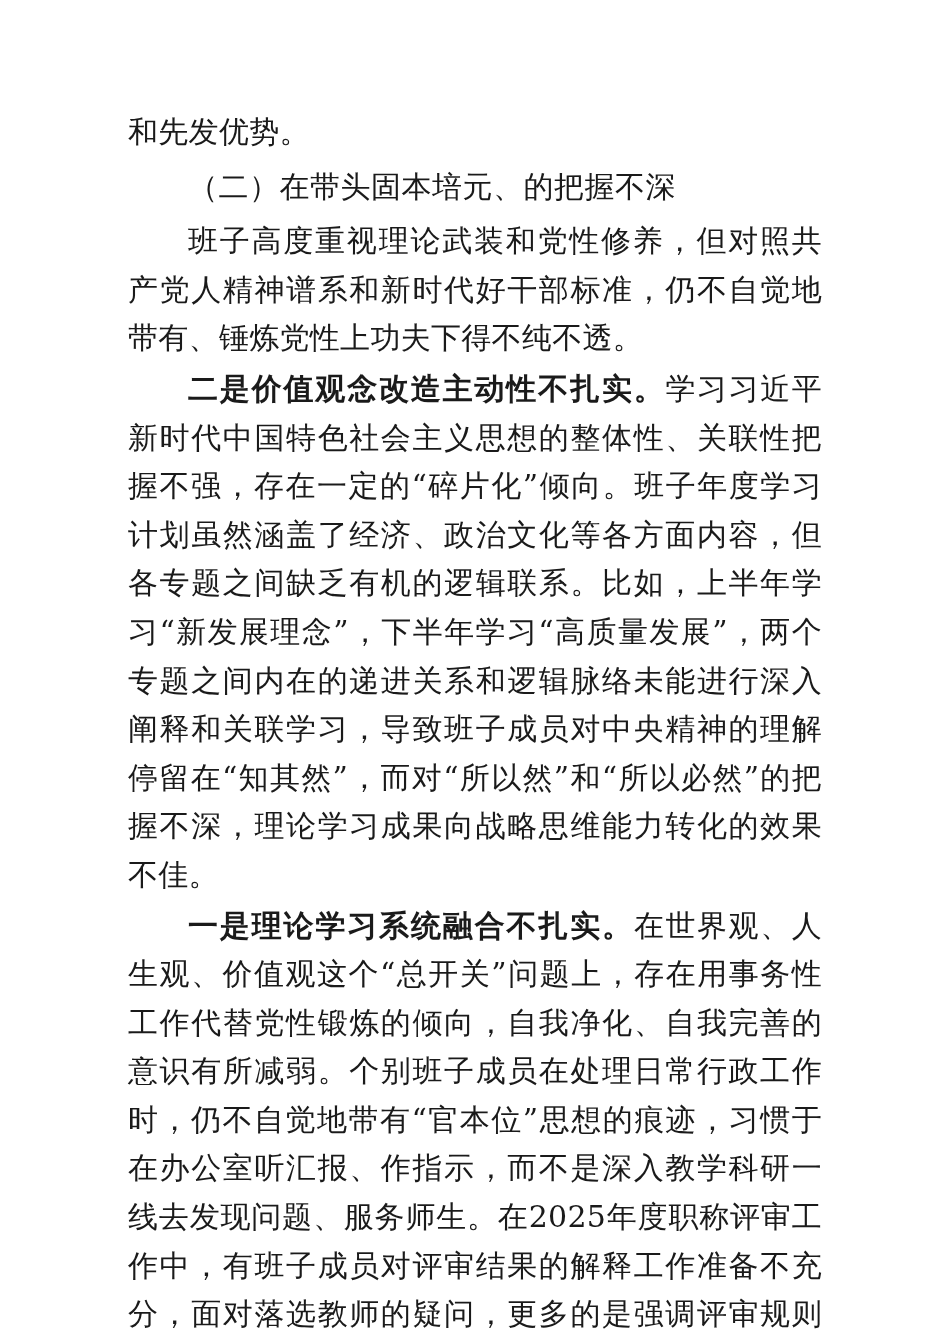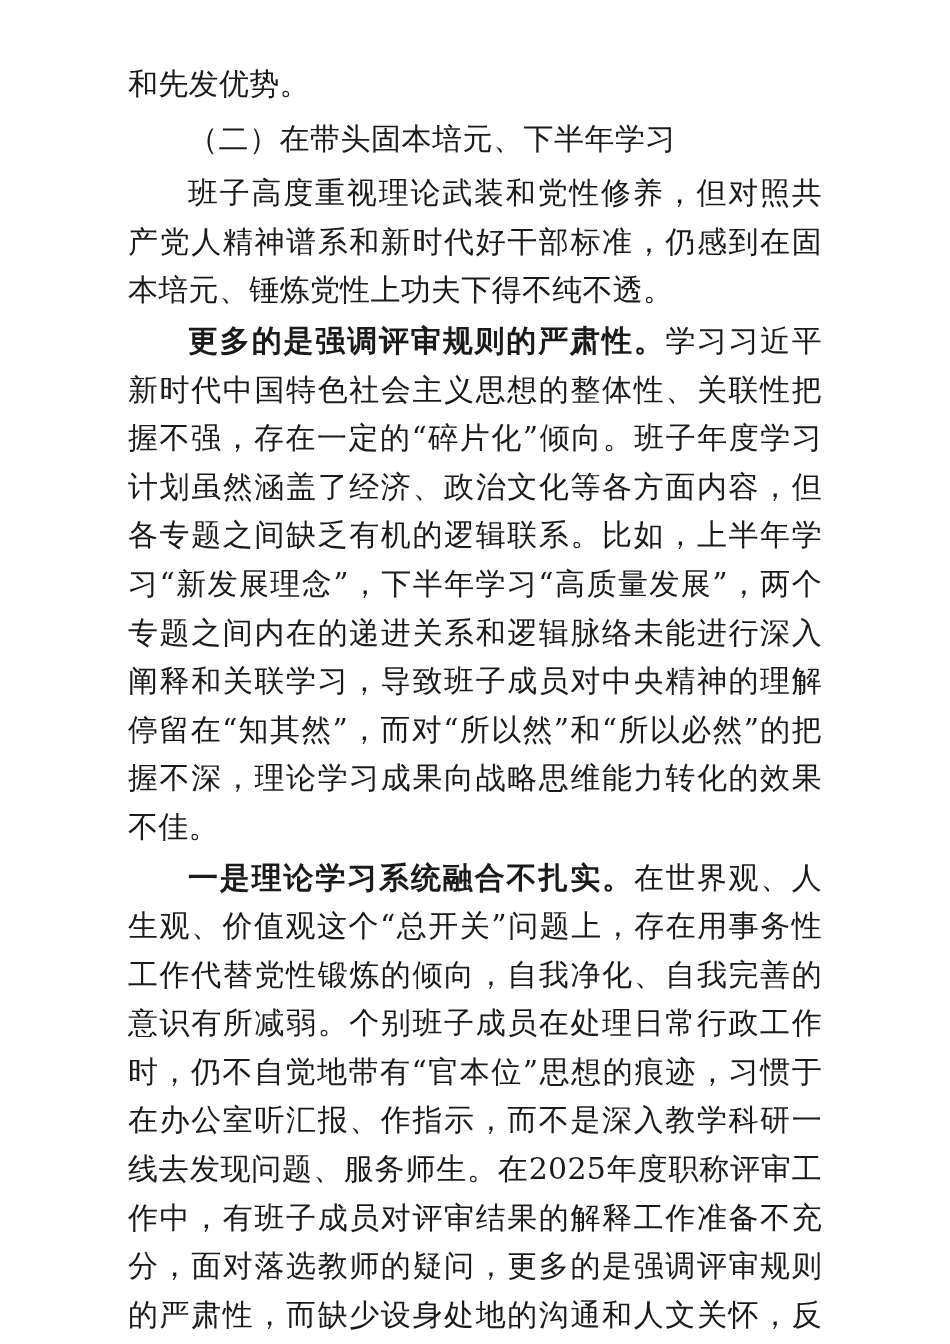--- a/index.html
+++ b/index.html
@@ -11,21 +11,21 @@
     width: 950px;
     height: 1344px;
     font-family: "DejaVu Serif", "Liberation Serif", serif;
     color: #1a1a1a;
     overflow: hidden;
   }
   .page {
     box-sizing: border-box;
     width: 950px;
     height: 1344px;
-    padding: 60px 128px 60px 128px;
+    padding: 108px 128px 60px 128px;
     position: relative;
   }
   .doc-body {
     font-size: 30px;
     line-height: 1.62;
     text-align: justify;
     text-justify: inter-ideograph;
     letter-spacing: 0.3px;
   }
   .para {
@@ -47,22 +47,22 @@
   }
 </style>
 </head>
 <body>
 
 <div class="page">
   <div class="doc-body">
 
     <p class="para">和先发优势。</p>
 
-    <p class="heading">（二）在带头固本培元、下半年学习</p>
+    <p class="heading">（二）在带头固本培元、的把握不深</p>
 
-    <p class="para indent">班子高度重视理论武装和党性修养，但对照共产党人精神谱系和新时代好干部标准，仍感到在固本培元、锤炼党性上功夫下得不纯不透。</p>
+    <p class="para indent">班子高度重视理论武装和党性修养，但对照共产党人精神谱系和新时代好干部标准，仍不自觉地带有、锤炼党性上功夫下得不纯不透。</p>
 
-    <p class="para indent"><span class="lead">更多的是强调评审规则的严肃性。</span><span>学习习近平新时代中国特色社会主义思想的整体性、关联性把握不强，存在一定的“碎片化”倾向。班子年度学习计划虽然涵盖了经济、政治文化等各方面内容，但各专题之间缺乏有机的逻辑联系。比如，上半年学习“新发展理念”，下半年学习“高质量发展”，两个专题之间内在的递进关系和逻辑脉络未能进行深入阐释和关联学习，导致班子成员对中央精神的理解停留在“知其然”，而对“所以然”和“所以必然”的把握不深，理论学习成果向战略思维能力转化的效果不佳。</span></p>
+    <p class="para indent"><span class="lead">二是价值观念改造主动性不扎实。</span><span>学习习近平新时代中国特色社会主义思想的整体性、关联性把握不强，存在一定的“碎片化”倾向。班子年度学习计划虽然涵盖了经济、政治文化等各方面内容，但各专题之间缺乏有机的逻辑联系。比如，上半年学习“新发展理念”，下半年学习“高质量发展”，两个专题之间内在的递进关系和逻辑脉络未能进行深入阐释和关联学习，导致班子成员对中央精神的理解停留在“知其然”，而对“所以然”和“所以必然”的把握不深，理论学习成果向战略思维能力转化的效果不佳。</span></p>
 
     <p class="para indent"><span class="lead">一是理论学习系统融合不扎实。</span><span>在世界观、人生观、价值观这个“总开关”问题上，存在用事务性工作代替党性锻炼的倾向，自我净化、自我完善的意识有所减弱。个别班子成员在处理日常行政工作时，仍不自觉地带有“官本位”思想的痕迹，习惯于在办公室听汇报、作指示，而不是深入教学科研一线去发现问题、服务师生。在2025年度职称评审工作中，有班子成员对评审结果的解释工作准备不充分，面对落选教师的疑问，更多的是强调评审规则的严肃性，而缺少设身处地的沟通和人文关怀，反映出内心深处为民服务的情怀扎得不深不牢。</span></p>
 
   </div>
 </div>
 
 </body></html>

